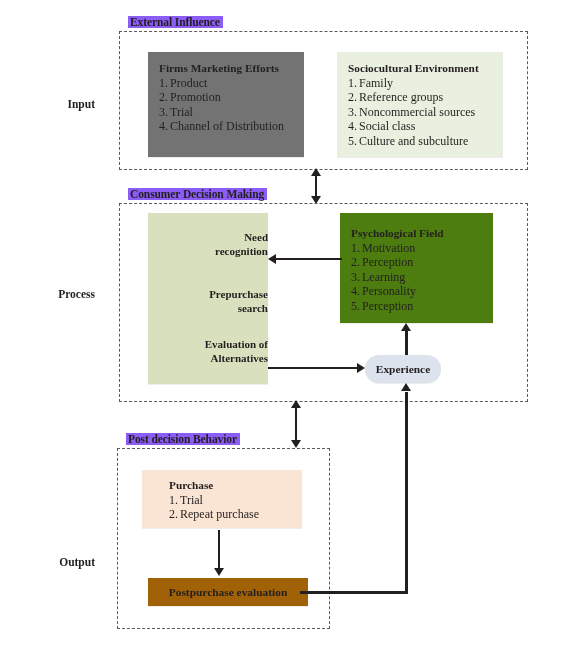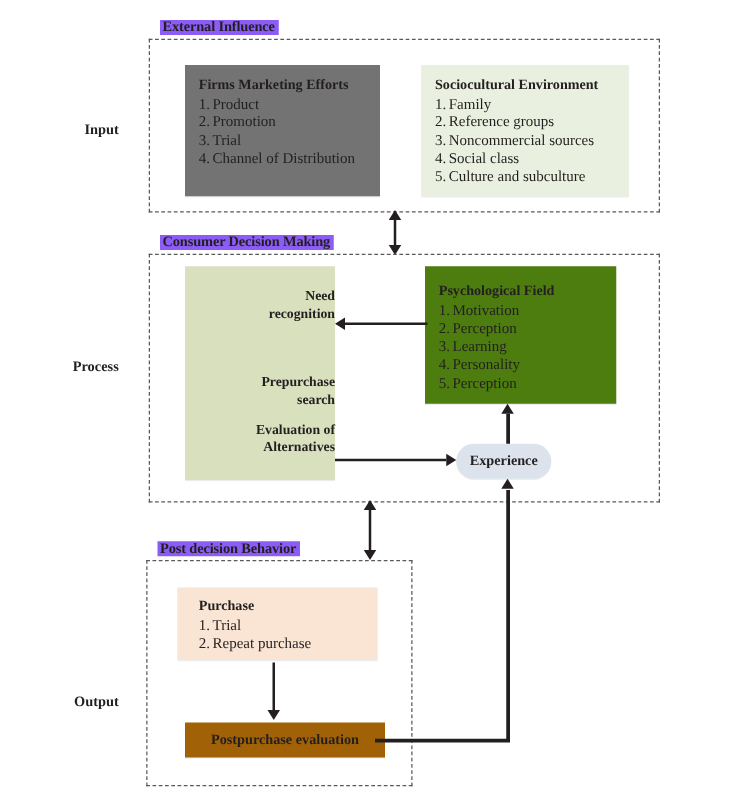--- a/index.html
+++ b/index.html
@@ -183,21 +183,21 @@
 
   <div class="panel-title" style="left:128px; top:188px;">Consumer Decision Making</div>
 
   <div class="panel" style="left:119px; top:203px; width:409px; height:199px;"></div>
 
   <div class="box" style="left:148px; top:213px; width:120px; height:171px; background:#d9e0bd;">
     <div class="phase" style="top:17px;">
       <span>Need</span><br>
       <span>recognition</span>
     </div>
-    <div class="phase" style="top:86px;">
+    <div class="phase" style="top:74px;">
       <span>Prepurchase</span><br>
       <span>search</span>
     </div>
     <div class="phase" style="top:124px;">
       <span>Evaluation of</span><br>
       <span>Alternatives</span>
     </div>
   </div>
 
   <div class="box" style="left:340px; top:213px; width:153px; height:110px; background:#4d7c0f;">
@@ -228,21 +228,21 @@
 
   <div class="conn vline" style="left:295px; top:405px; height:40px;"></div>
   <div class="arrow arrow-up" style="left:291px; top:400px;"></div>
   <div class="arrow arrow-down" style="left:291px; top:440px;"></div>
 
   <div class="panel-title" style="left:126px; top:433px;">Post decision Behavior</div>
 
   <div class="panel" style="left:117px; top:448px; width:213px; height:181px;"></div>
 
   <div class="box" style="left:142px; top:470px; width:160px; height:58px; background:#fae4d3;">
-    <div class="box-inner" style="padding-top:8px; padding-left:17px;">
+    <div class="box-inner" style="padding-top:8px; padding-left:27px;">
       <div class="box-title">Purchase</div>
       <ul class="box-list">
         <li><span class="num">1.</span><span>Trial</span></li>
         <li><span class="num">2.</span><span>Repeat purchase</span></li>
       </ul>
     </div>
   </div>
 
   <div class="conn vline" style="left:218px; top:530px; height:40px;"></div>
   <div class="arrow arrow-down" style="left:214px; top:568px;"></div>

